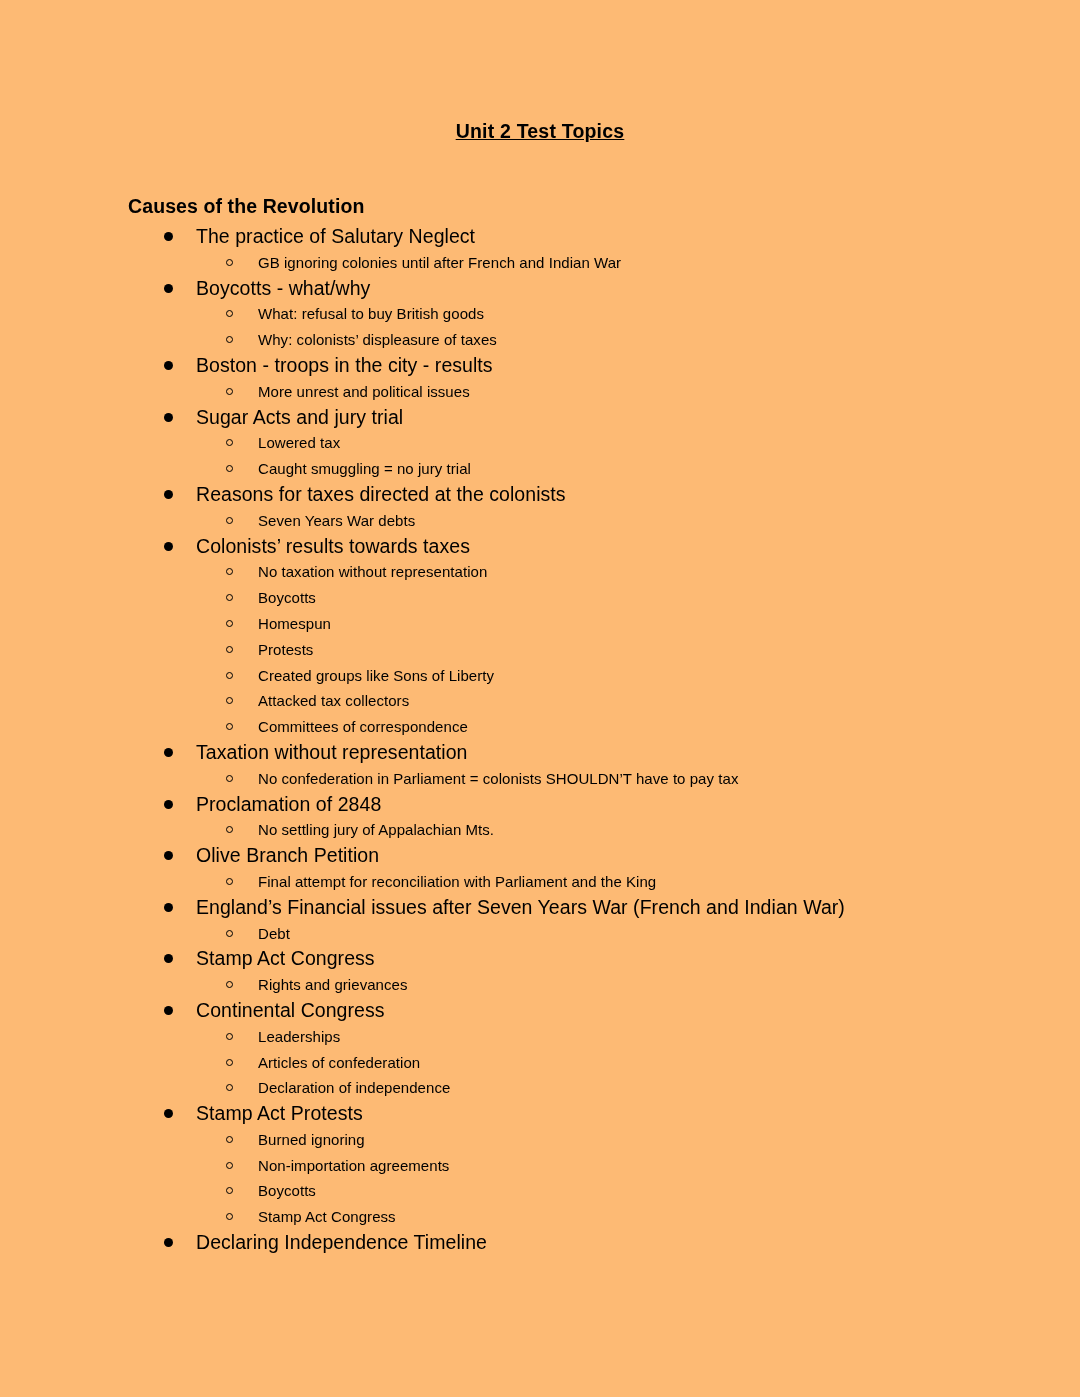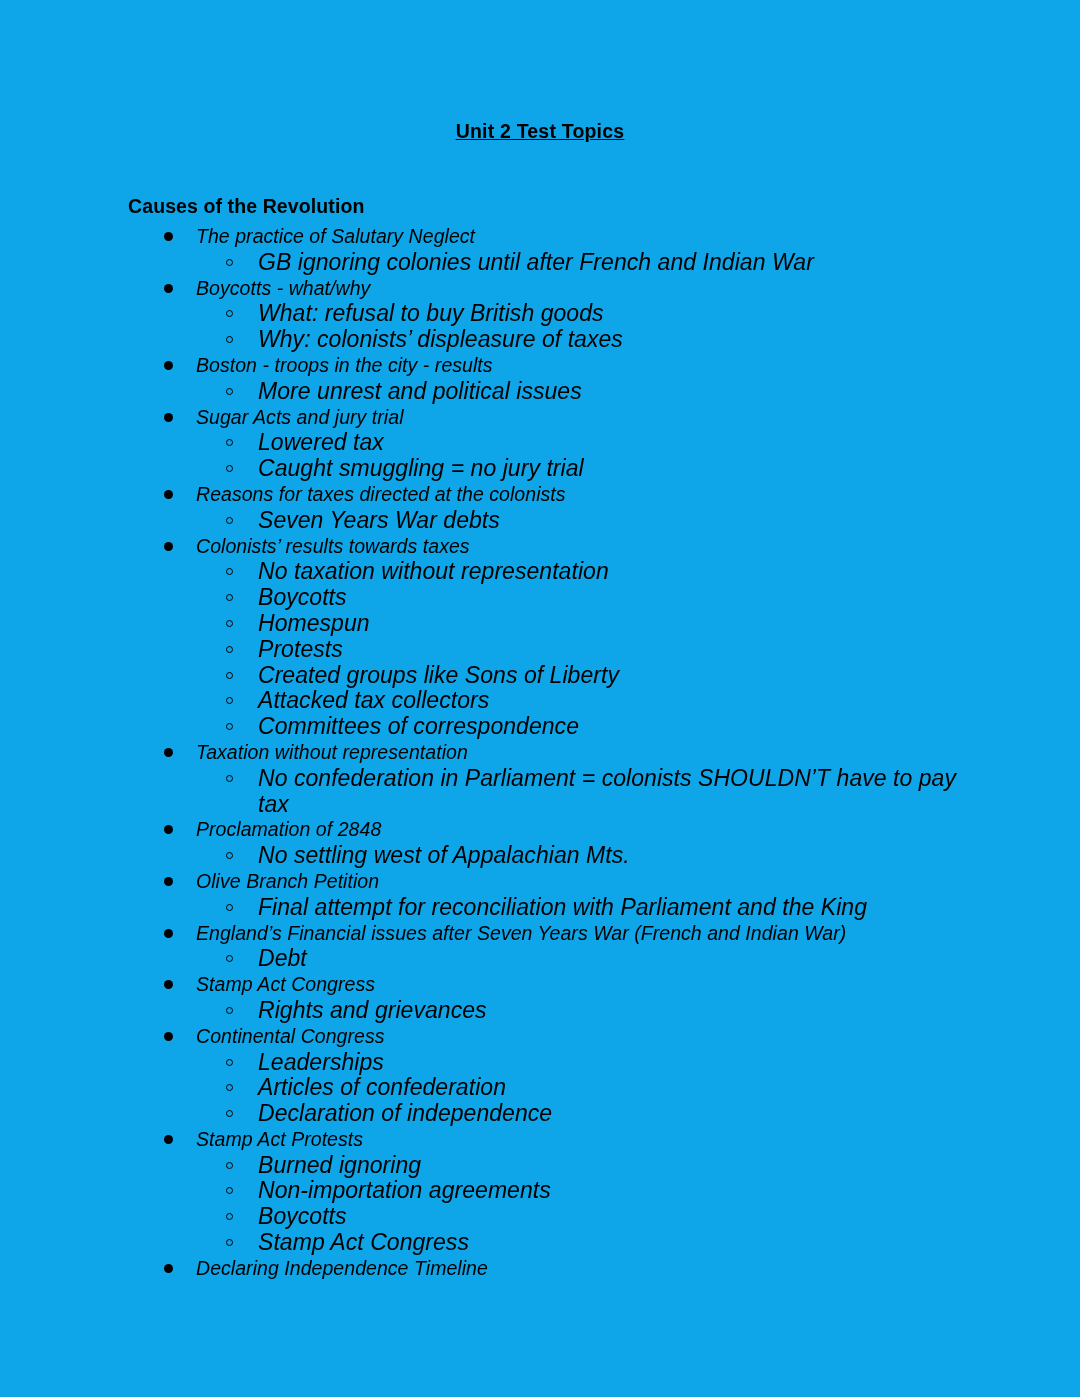--- a/index.html
+++ b/index.html
@@ -11,21 +11,21 @@
     width: 1080px;
     height: 1397px;
     font-family: "Liberation Sans", sans-serif;
     color: #000000;
     overflow: hidden;
   }
   .page {
     position: relative;
     width: 1080px;
     height: 1397px;
-    background: #0ea5e9;
+    background: #fdba74;
     box-sizing: border-box;
     padding: 120px 100px 0 100px;
   }
   .doc-title {
     text-align: center;
     font-size: 19.5px;
     font-weight: bold;
     text-decoration: underline;
     letter-spacing: 0.2px;
     margin: 0 0 52px 0;
@@ -38,21 +38,20 @@
   }
   ul.level1 {
     list-style: none;
     margin: 0;
     padding: 0 0 0 28px;
   }
   ul.level1 > li.l1-item {
     position: relative;
     padding-left: 68px;
     margin: 0;
-    font-style: italic;
   }
   ul.level1 > li.l1-item > .l1-text {
     display: block;
     font-size: 19.5px;
     line-height: 25.8px;
     padding: 0;
     letter-spacing: 0.05px;
   }
   ul.level1 > li.l1-item > .bullet1 {
     position: absolute;
@@ -67,21 +66,21 @@
     list-style: none;
     margin: 0;
     padding: 0;
   }
   ul.level2 > li.l2-item {
     position: relative;
     padding-left: 62px;
   }
   ul.level2 > li.l2-item > .l2-text {
     display: block;
-    font-size: 23px;
+    font-size: 15px;
     line-height: 25.8px;
     letter-spacing: 0.05px;
   }
   ul.level2 > li.l2-item > .bullet2 {
     position: absolute;
     left: 30px;
     top: 9px;
     width: 7px;
     height: 7px;
     border-radius: 50%;
@@ -201,21 +200,21 @@
             <span class="l2-text">No confederation in Parliament = colonists SHOULDN’T have to pay tax</span>
           </li>
         </ul>
       </li>
       <li class="l1-item">
         <span class="bullet1"></span>
         <span class="l1-text">Proclamation of 2848</span>
         <ul class="level2">
           <li class="l2-item">
             <span class="bullet2"></span>
-            <span class="l2-text">No settling west of Appalachian Mts.</span>
+            <span class="l2-text">No settling jury of Appalachian Mts.</span>
           </li>
         </ul>
       </li>
       <li class="l1-item">
         <span class="bullet1"></span>
         <span class="l1-text">Olive Branch Petition</span>
         <ul class="level2">
           <li class="l2-item">
             <span class="bullet2"></span>
             <span class="l2-text">Final attempt for reconciliation with Parliament and the King</span>

